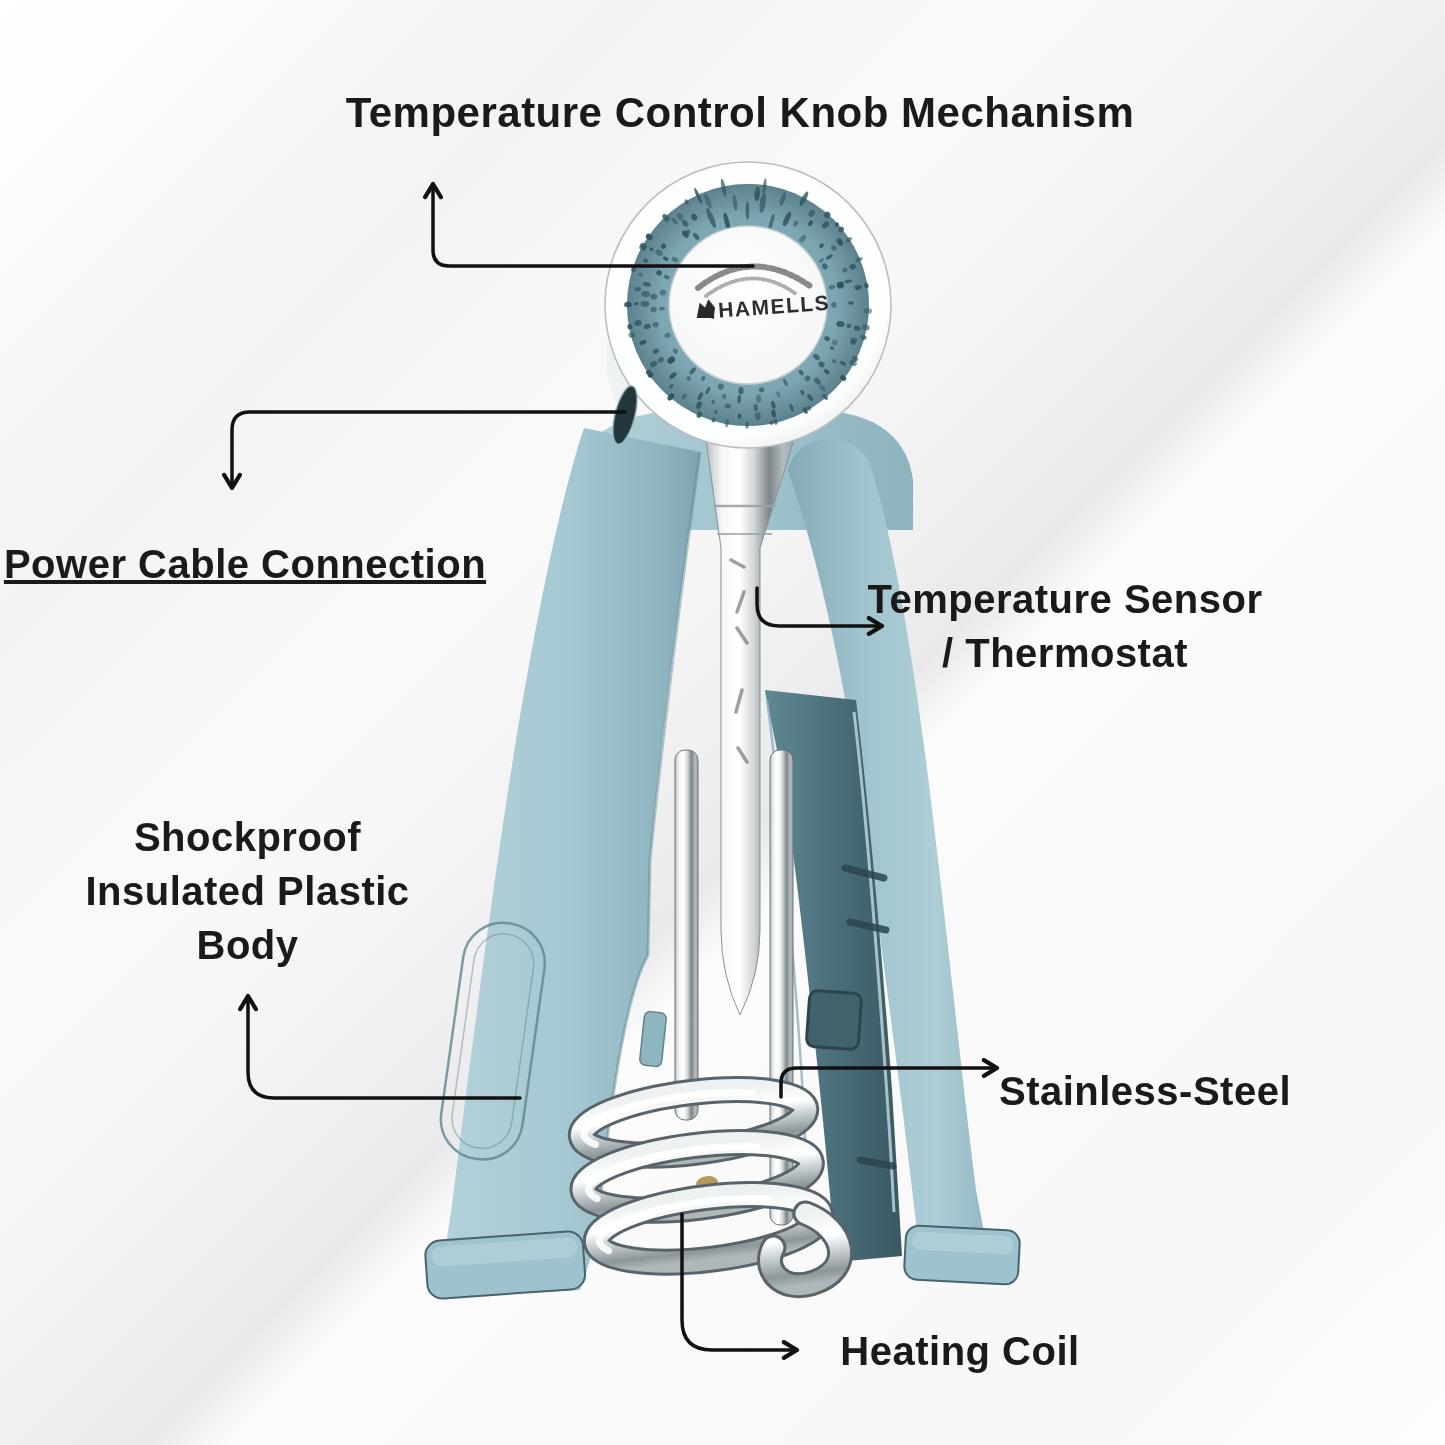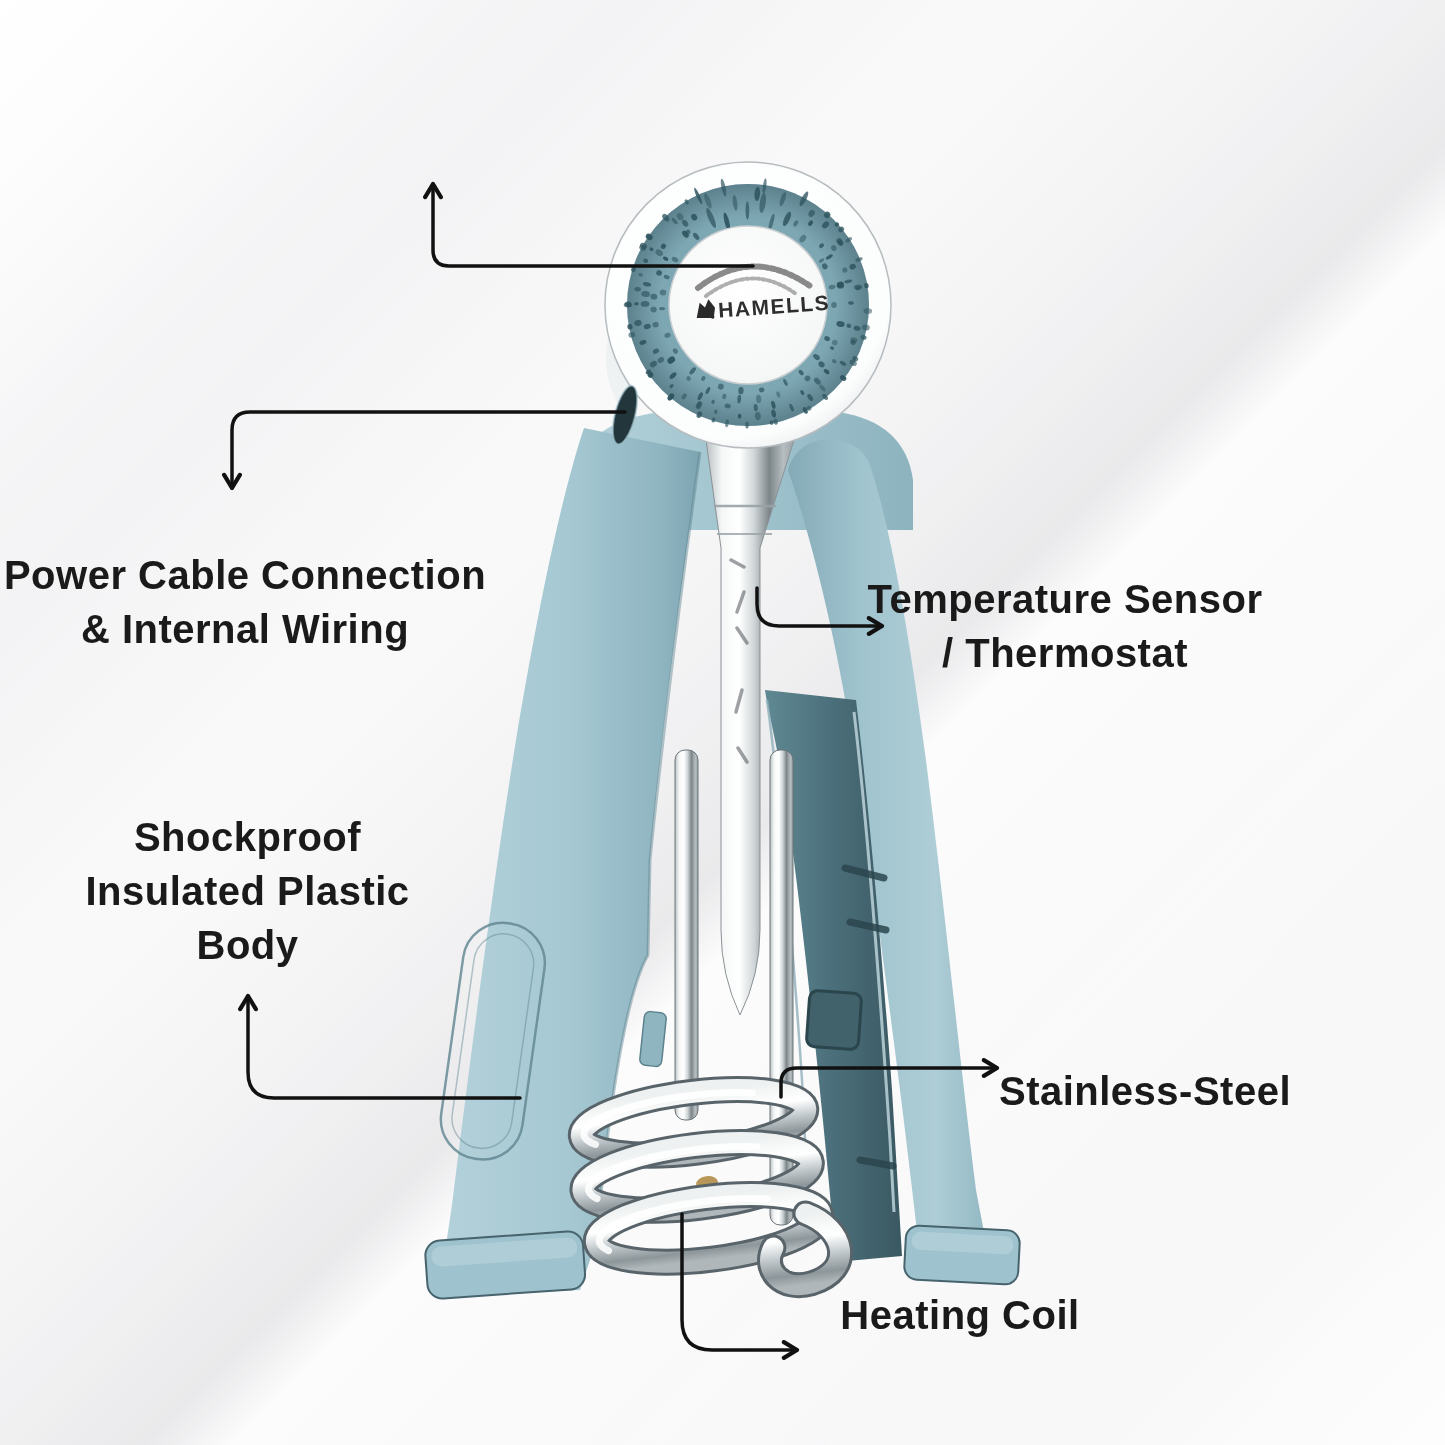--- a/index.html
+++ b/index.html
@@ -350,37 +350,39 @@
     <g fill="none" stroke="#111111" stroke-width="3.5" stroke-linecap="round" stroke-linejoin="round">
       <path marker-end="url(#ah)" d="M753,266 L449,266 Q433,266 433,250 L433,184"></path>
       <path marker-end="url(#ah)" d="M625,412 L250,412 Q232,412 232,430 L232,488"></path>
       <path marker-end="url(#ah)" d="M757,588 L757,604 Q757,626 779,626 L882,626"></path>
       <path marker-end="url(#ah)" d="M520,1098 L274,1098 Q248,1098 248,1072 L248,996"></path>
       <path marker-end="url(#ah)" d="M781,1097 L781,1083 Q781,1068 797,1068 L997,1068"></path>
       <path marker-end="url(#ah)" d="M682,1214 L682,1320 Q682,1350 712,1350 L797,1350"></path>
     </g>
   </svg>
 
-
-  <div class="label" style="left:0px;top:548px;width:490px;">
+  <div class="label big" style="left:190px;top:84px;width:1100px;">
+    <div>Temperature Control Knob Mechanism</div>
+  </div>
+
+  <div class="label" style="left:0px;top:537px;width:490px;text-decoration:underline;">
     <div>Power Cable Connection</div>
-    <div>&amp; Internal Wiring</div>
   </div>
 
   <div class="label" style="left:855px;top:572px;width:420px;">
     <div>Temperature Sensor</div>
     <div>/ Thermostat</div>
   </div>
 
   <div class="label" style="left:35px;top:810px;width:425px;">
     <div>Shockproof</div>
     <div>Insulated Plastic</div>
     <div>Body</div>
   </div>
 
   <div class="label" style="left:930px;top:1064px;width:430px;">
     <div>Stainless-Steel</div>
   </div>
 
-  <div class="label" style="left:810px;top:1288px;width:300px;">
+  <div class="label" style="left:810px;top:1324px;width:300px;">
     <div>Heating Coil</div>
   </div>
 </div>
 
 </body></html>

